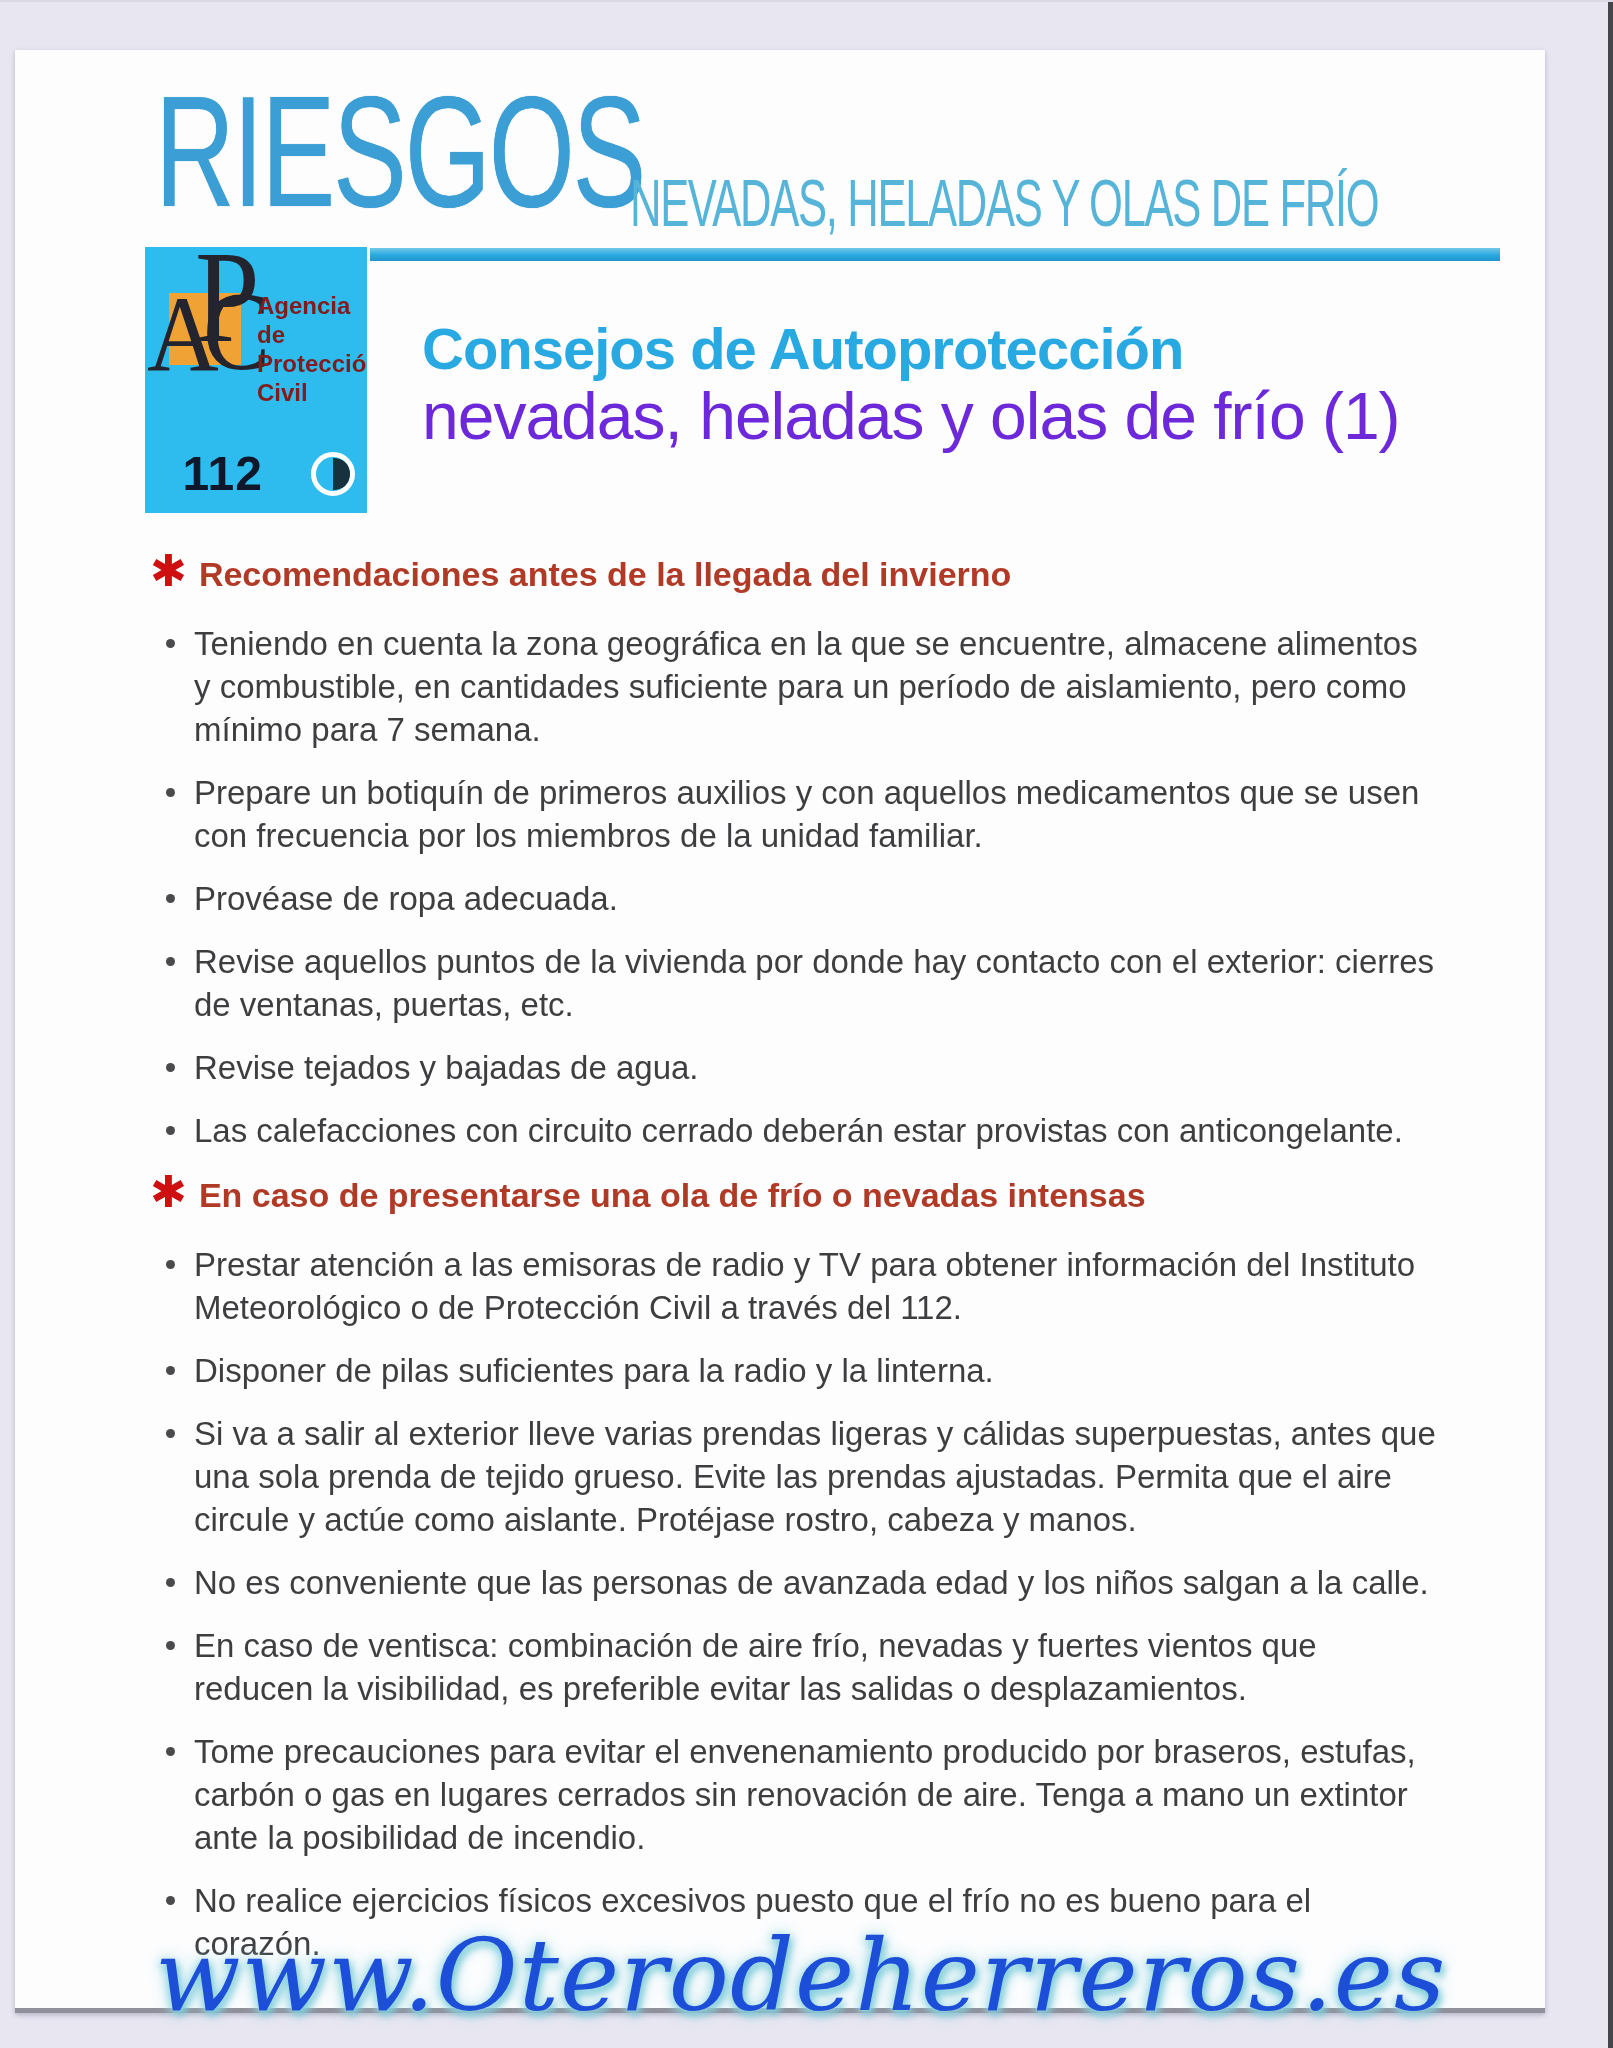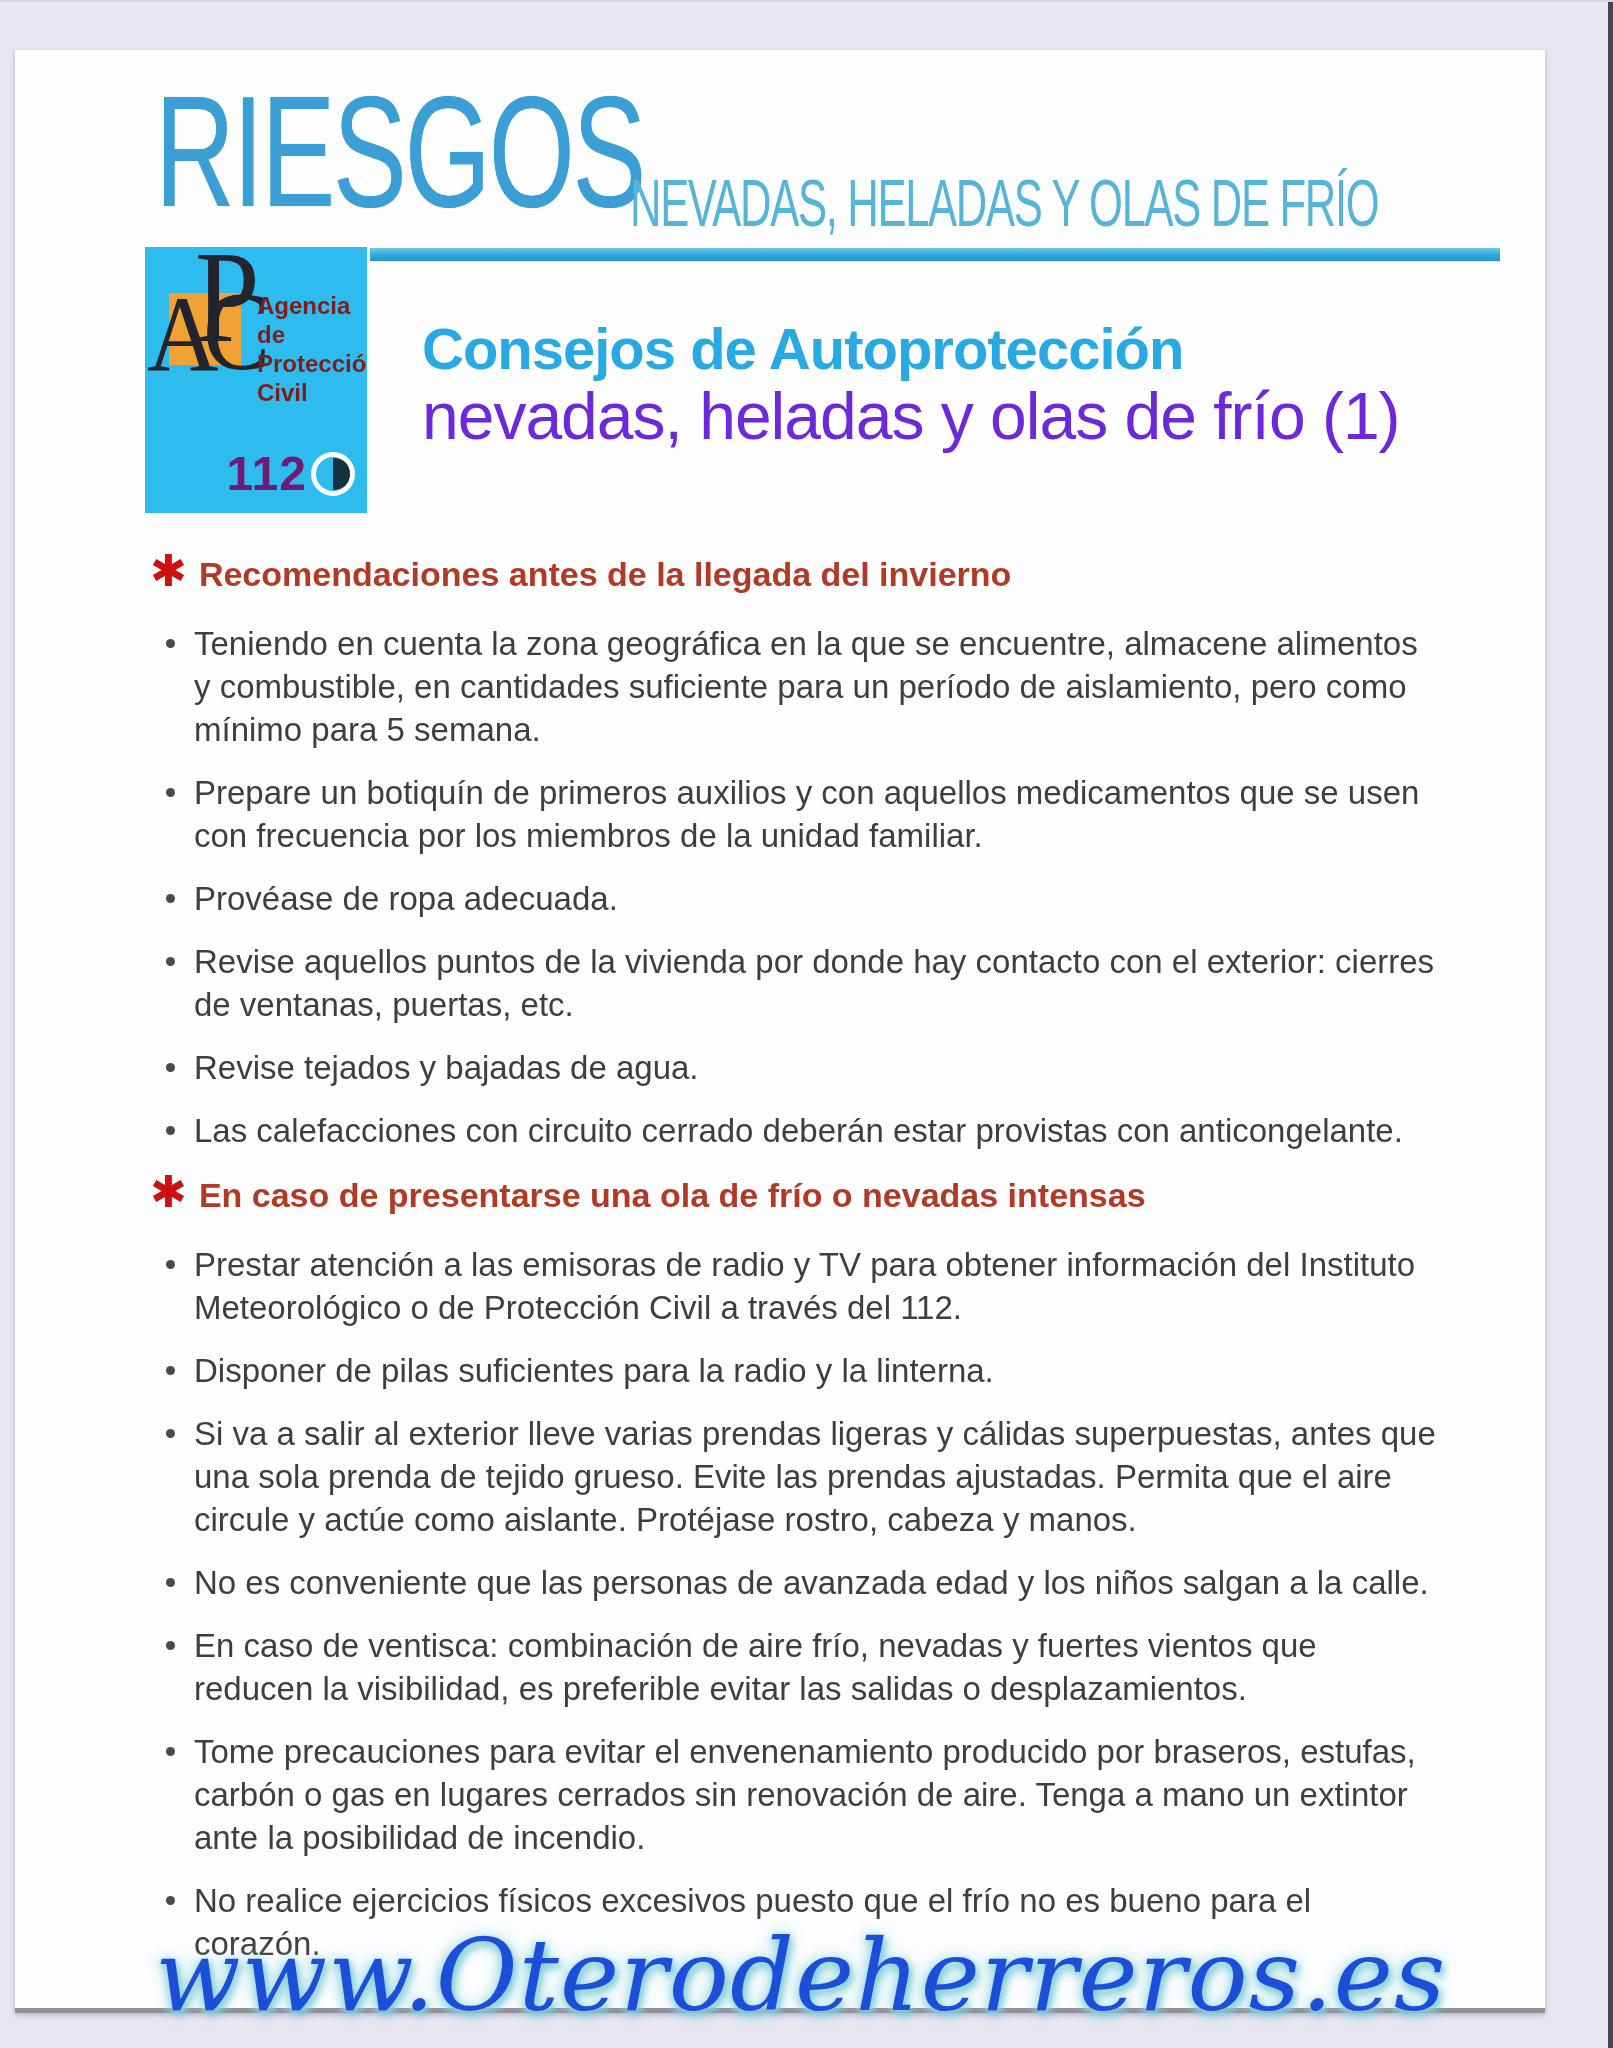--- a/index.html
+++ b/index.html
@@ -59,22 +59,22 @@
   }
   .letter-p{left:50px;top:-16px;font-size:132px;transform:scaleX(.88);transform-origin:top left;}
   .letter-a{left:2px;top:34px;font-size:108px;transform:scaleX(.92);transform-origin:top left;}
   .letter-c{left:58px;top:28px;font-size:112px;transform:scaleX(.9);transform-origin:top left;}
   .agency{
     position:absolute;left:112px;top:44px;
     color:#7f1d1d;font-size:24px;font-weight:bold;line-height:29px;
   }
   .phone-row{
     position:absolute;right:12px;bottom:12px;
-    color:#701a75;font-size:48px;font-weight:bold;letter-spacing:1px;
-    display:flex;align-items:center;
+    color:#0f172a;font-size:48px;font-weight:bold;letter-spacing:1px;
+    display:flex;align-items:center;gap:44px;
   }
   .circle112{
     width:34px;height:34px;border:5px solid #fff;border-radius:50%;
     margin-left:4px;position:relative;overflow:hidden;background:#2ebcee;
   }
   .circle112::after{
     content:"";position:absolute;right:-2px;top:1px;width:19px;height:32px;
     background:#16323f;border-radius:0 100% 100% 0 / 0 50% 50% 0;
   }
   
@@ -152,21 +152,21 @@
   </div>
 
   <div class="content">
 
     <div class="section-heading">
       <span class="asterisk">✱</span>
       <span>Recomendaciones antes de la llegada del invierno</span>
     </div>
 
     <ul class="bullets">
-      <li><span class="dot"></span><span>Teniendo en cuenta la zona geográfica en la que se encuentre, almacene alimentos y combustible, en cantidades suficiente para un período de aislamiento, pero como mínimo para 5 semana.</span></li>
+      <li><span class="dot"></span><span>Teniendo en cuenta la zona geográfica en la que se encuentre, almacene alimentos y combustible, en cantidades suficiente para un período de aislamiento, pero como mínimo para 7 semana.</span></li>
       <li><span class="dot"></span><span>Prepare un botiquín de primeros auxilios y con aquellos medicamentos que se usen con frecuencia por los miembros de la unidad familiar.</span></li>
       <li><span class="dot"></span><span>Provéase de ropa adecuada.</span></li>
       <li><span class="dot"></span><span>Revise aquellos puntos de la vivienda por donde hay contacto con el exterior: cierres de ventanas, puertas, etc.</span></li>
       <li><span class="dot"></span><span>Revise tejados y bajadas de agua.</span></li>
       <li><span class="dot"></span><span>Las calefacciones con circuito cerrado deberán estar provistas con anticongelante.</span></li>
     </ul>
 
     <div class="section-heading second">
       <span class="asterisk">✱</span>
       <span>En caso de presentarse una ola de frío o nevadas intensas</span>

